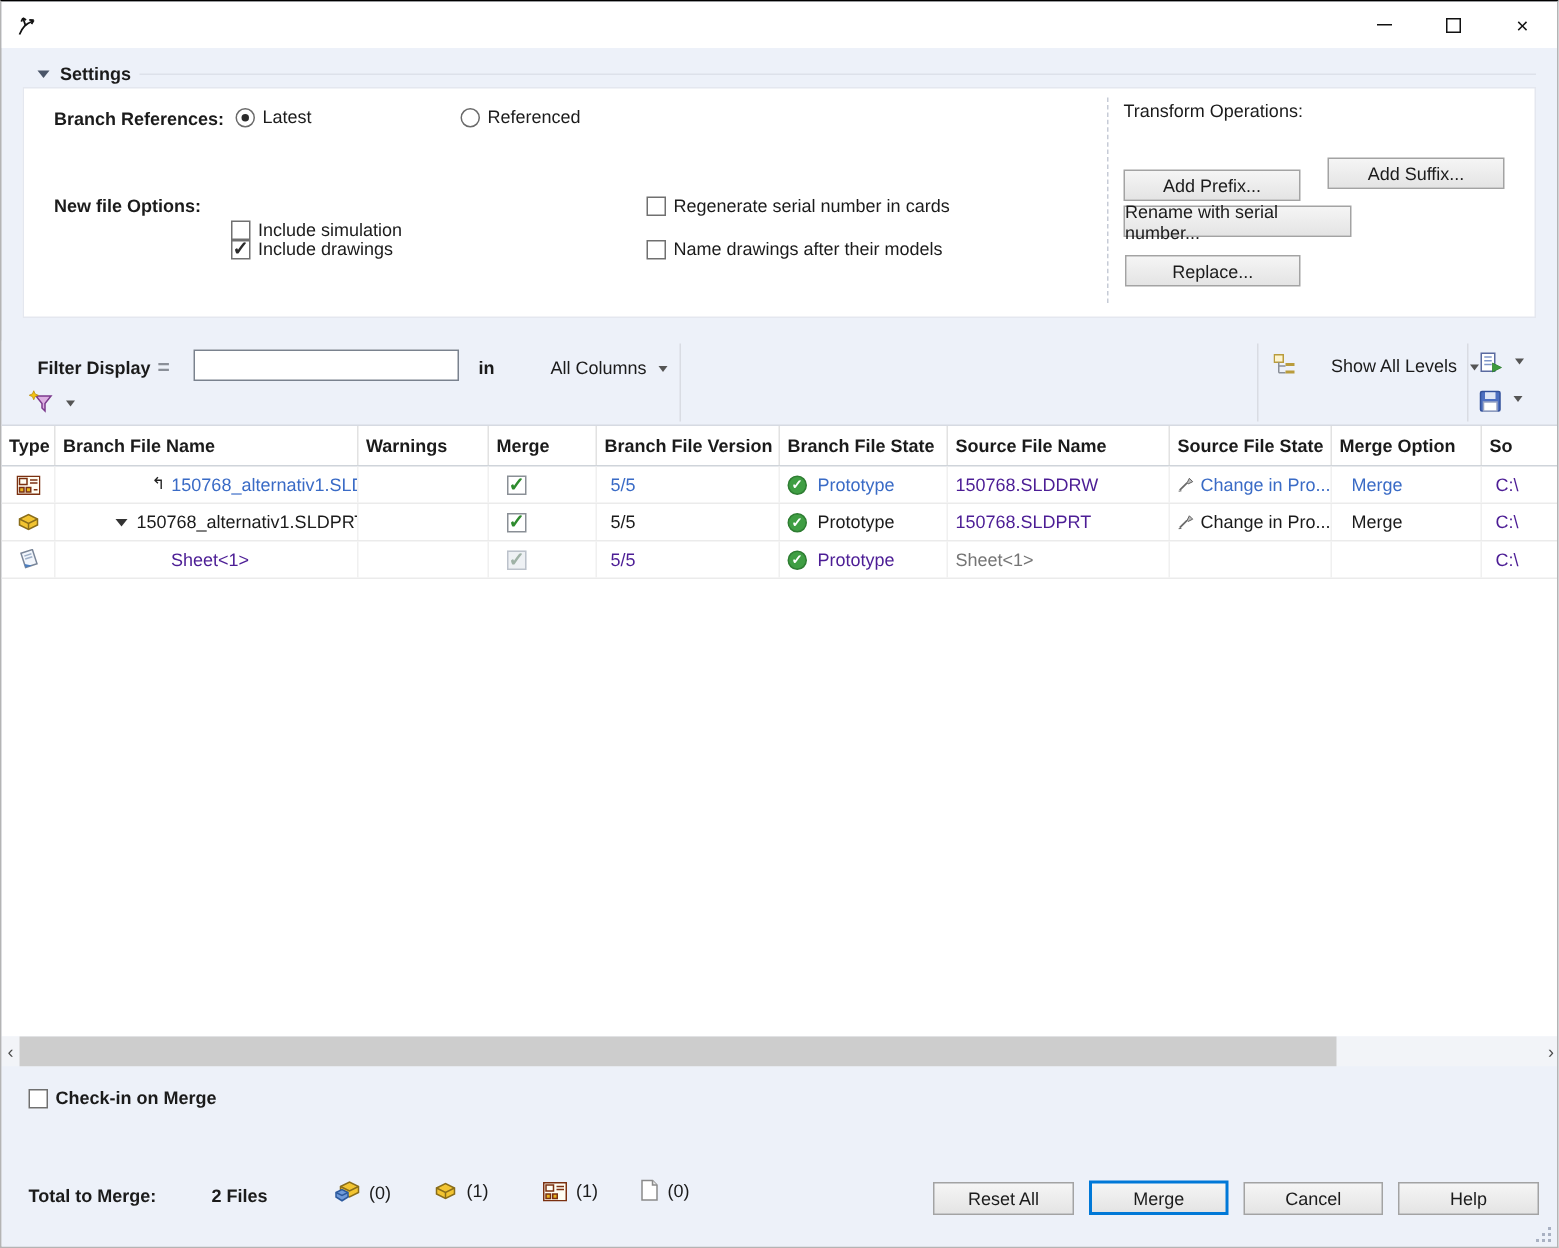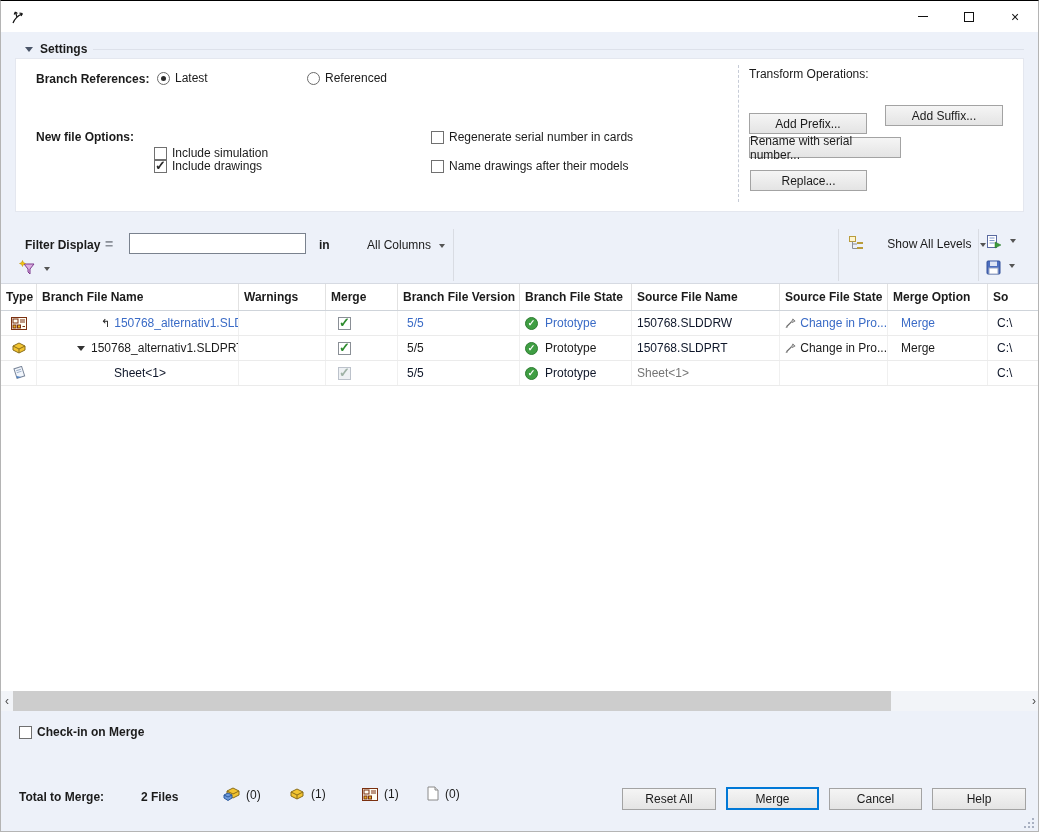--- a/index.html
+++ b/index.html
@@ -41,21 +41,21 @@
                   font-family:"Liberation Sans",sans-serif; font-size:12px; padding:0 4px; }
   .chev { display:inline-block; width:0; height:0; border-left:3.5px solid transparent; border-right:3.5px solid transparent; border-top:4px solid #555; margin-left:5px; vertical-align:middle; }
   .vsep { position:absolute; top:2px; height:52px; width:0; border-left:1px solid #d9dce3; }
 
   
   .table-wrap { position:absolute; top:283px; left:0; width:1039px; height:407px; background:#fff; }
   .thead { display:flex; height:27px; border-bottom:1px solid #cfd4da; }
   .th { font-weight:bold; display:flex; align-items:center; padding-left:5px; border-right:1px solid #e2e2e2; overflow:hidden; white-space:nowrap; flex:none; }
   .trow { display:flex; height:25px; border-bottom:1px solid #ebebeb; }
   .td { display:flex; align-items:center; padding-left:5px; border-right:1px solid #f0f0f0; overflow:hidden; white-space:nowrap; flex:none; }
-  .blue { color:#3a6bc6; } .gray { color:#0f172a; } .dgray { color:#757575; }
+  .blue { color:#3a6bc6; } .gray { color:#4c1d95; } .dgray { color:#757575; }
   .mergecb { width:13px; height:13px; border:1px solid #8a8f96; background:#fff; position:relative; display:inline-block; margin-left:7px; }
   .mergecb.on::after { content:"✓"; position:absolute; left:0; top:-3px; font-size:13px; font-weight:bold; color:#2e8b2e; }
   .mergecb.dim { background:#eef1f4; border-color:#bcc2cb; } .mergecb.dim.on::after { color:#9fb2a6; }
   .state-ok { width:13px; height:13px; border-radius:50%; background:#3f9e43; border:1px solid #2e7d32; color:#fff; font-size:9px; font-weight:bold;
               display:inline-flex; align-items:center; justify-content:center; flex:none; }
   .exp { width:0; height:0; border-left:4px solid transparent; border-right:4px solid transparent; border-top:5px solid #333; display:inline-block; }
   .refarrow { font-size:11px; color:#222; line-height:1; }
 
   
   .hscroll { position:absolute; top:690px; left:0; width:1039px; height:20px; background:#f2f4f8; }

